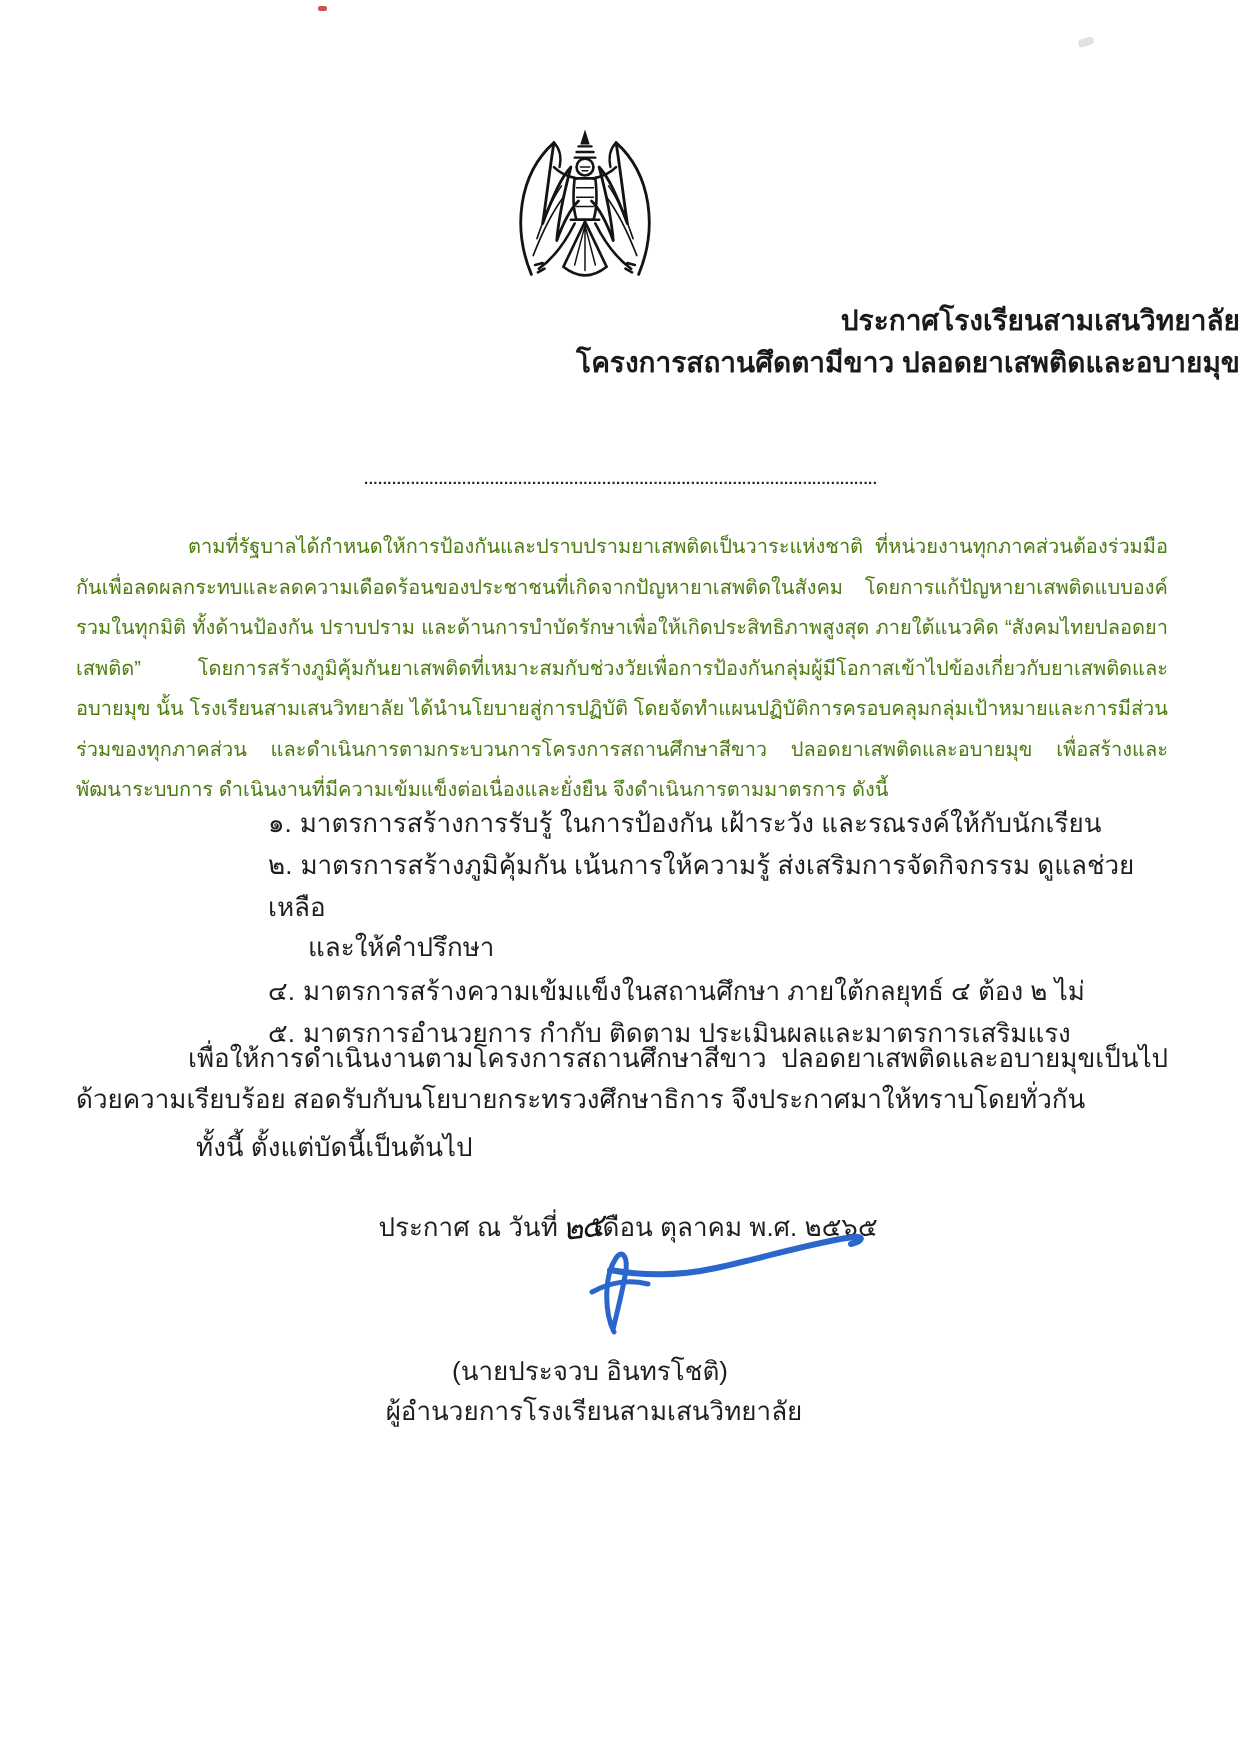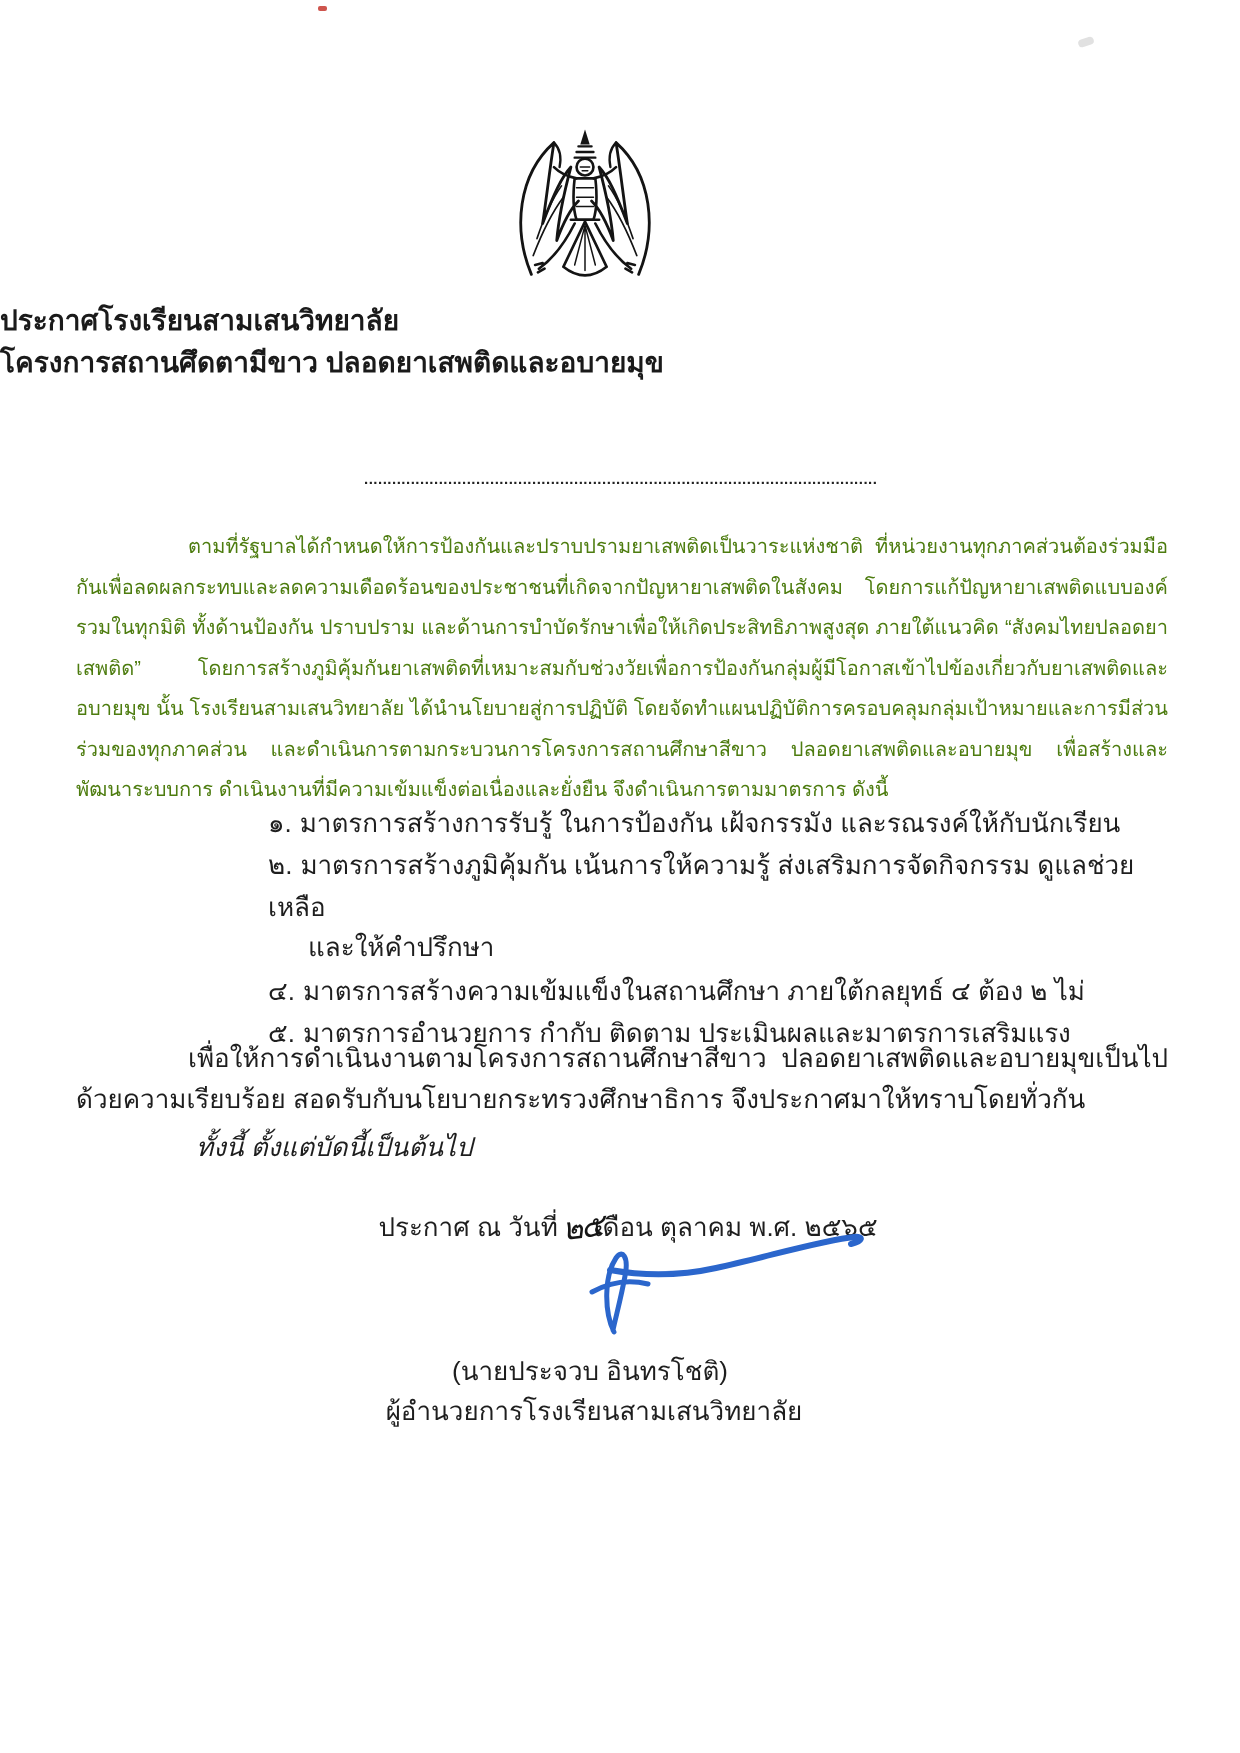--- a/index.html
+++ b/index.html
@@ -12,21 +12,21 @@
     color:#1e1e1e;
     overflow:hidden;
   }
   .emblem-wrap {
     position:absolute; top:124px; left:50%;
     transform:translateX(-115px);
     width:160px; height:168px;
   }
   .title-block {
     position:absolute; top:300px; left:0; right:0;
-    text-align:left;
+    text-align:right;
     font-weight:bold;
     font-size:28px;
     line-height:42px;
     color:#1a1a1a;
   }
   .dots-divider {
     position:absolute; top:470px; left:50%;
     transform:translateX(-50%);
     width:512px; overflow:hidden; white-space:nowrap;
     text-align:center;
@@ -49,21 +49,20 @@
   .measure-num { display:inline-block; margin-right:8px; }
   .closing-paragraph {
     position:absolute; top:1038px; left:76px; right:72px;
     font-size:26px; line-height:41px;
     text-align:justify;
     text-indent:112px;
   }
   .effective-line {
     position:absolute; top:1126px; left:196px;
     font-size:26px;
-    font-style:italic;
   }
   .date-line {
     position:absolute; top:1200px; left:0; right:0;
     text-align:center;
     font-size:26px;
     transform:translateX(8px);
     white-space:nowrap;
   }
   .handwritten-day {
     display:inline-block;
@@ -149,21 +148,21 @@
     <div>ประกาศโรงเรียนสามเสนวิทยาลัย</div>
     <div>โครงการสถานศึดตามีขาว ปลอดยาเสพติดและอบายมุข</div>
   </div>
 
   <div class="dots-divider">........................................................................................................................................</div>
 
   <div class="body-paragraph">ตามที่รัฐบาลได้กำหนดให้การป้องกันและปราบปรามยาเสพติดเป็นวาระแห่งชาติ ที่หน่วยงานทุกภาคส่วนต้องร่วมมือกันเพื่อลดผลกระทบและลดความเดือดร้อนของประชาชนที่เกิดจากปัญหายาเสพติดในสังคม โดยการแก้ปัญหายาเสพติดแบบองค์รวมในทุกมิติ ทั้งด้านป้องกัน ปราบปราม และด้านการบำบัดรักษาเพื่อให้เกิดประสิทธิภาพสูงสุด ภายใต้แนวคิด “สังคมไทยปลอดยาเสพติด” โดยการสร้างภูมิคุ้มกันยาเสพติดที่เหมาะสมกับช่วงวัยเพื่อการป้องกันกลุ่มผู้มีโอกาสเข้าไปข้องเกี่ยวกับยาเสพติดและอบายมุข นั้น โรงเรียนสามเสนวิทยาลัย  ได้นำนโยบายสู่การปฏิบัติ โดยจัดทำแผนปฏิบัติการครอบคลุมกลุ่มเป้าหมายและการมีส่วนร่วมของทุกภาคส่วน และดำเนินการตามกระบวนการโครงการสถานศึกษาสีขาว ปลอดยาเสพติดและอบายมุข เพื่อสร้างและพัฒนาระบบการ  ดำเนินงานที่มีความเข้มแข็งต่อเนื่องและยั่งยืน จึงดำเนินการตามมาตรการ ดังนี้</div>
 
   <div class="measures">
     <div class="measure-row">
-      <span class="measure-num">๑.</span><span>มาตรการสร้างการรับรู้ ในการป้องกัน เฝ้จกรรมัง และรณรงค์ให้กับนักเรียน</span>
+      <span class="measure-num">๑.</span><span>มาตรการสร้างการรับรู้ ในการป้องกัน เฝ้าระวัง และรณรงค์ให้กับนักเรียน</span>
     </div>
     <div class="measure-row">
       <span class="measure-num">๒.</span><span>มาตรการสร้างภูมิคุ้มกัน เน้นการให้ความรู้ ส่งเสริมการจัดกิจกรรม ดูแลช่วยเหลือ</span>
     </div>
     <div class="measure-cont">และให้คำปรึกษา</div>
     <div class="measure-row">
       <span class="measure-num">๔.</span><span>มาตรการสร้างความเข้มแข็งในสถานศึกษา ภายใต้กลยุทธ์ ๔ ต้อง ๒ ไม่</span>
     </div>
     <div class="measure-row">
       <span class="measure-num">๕.</span><span>มาตรการอำนวยการ กำกับ ติดตาม ประเมินผลและมาตรการเสริมแรง</span>

